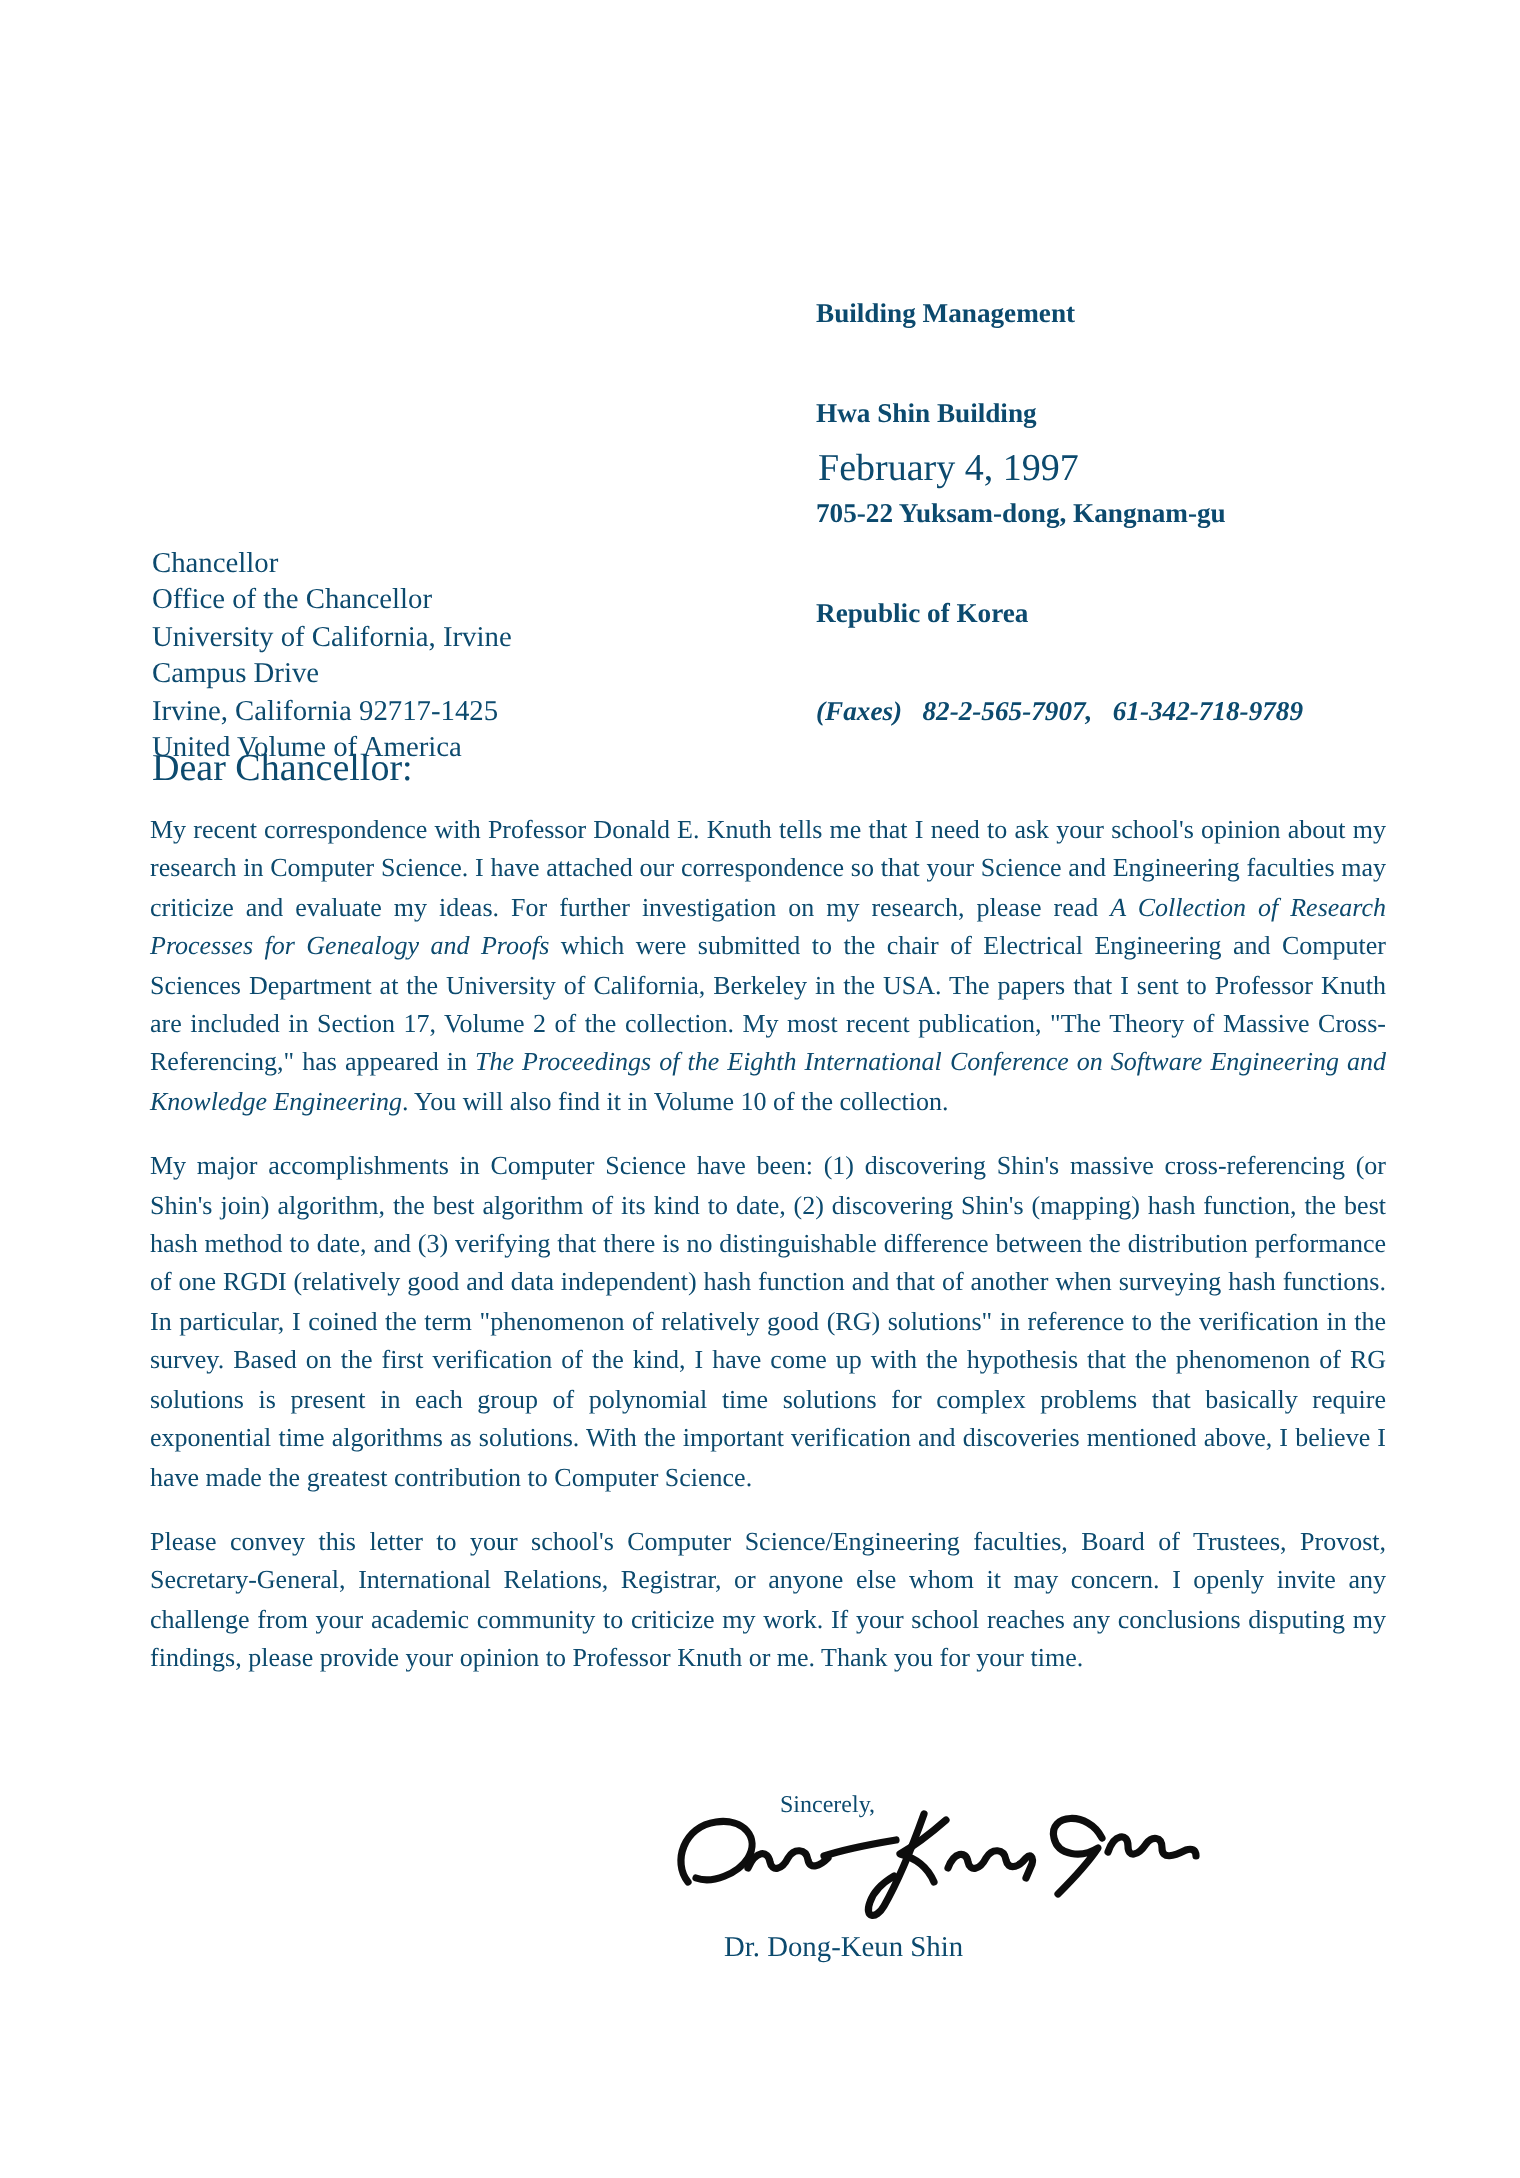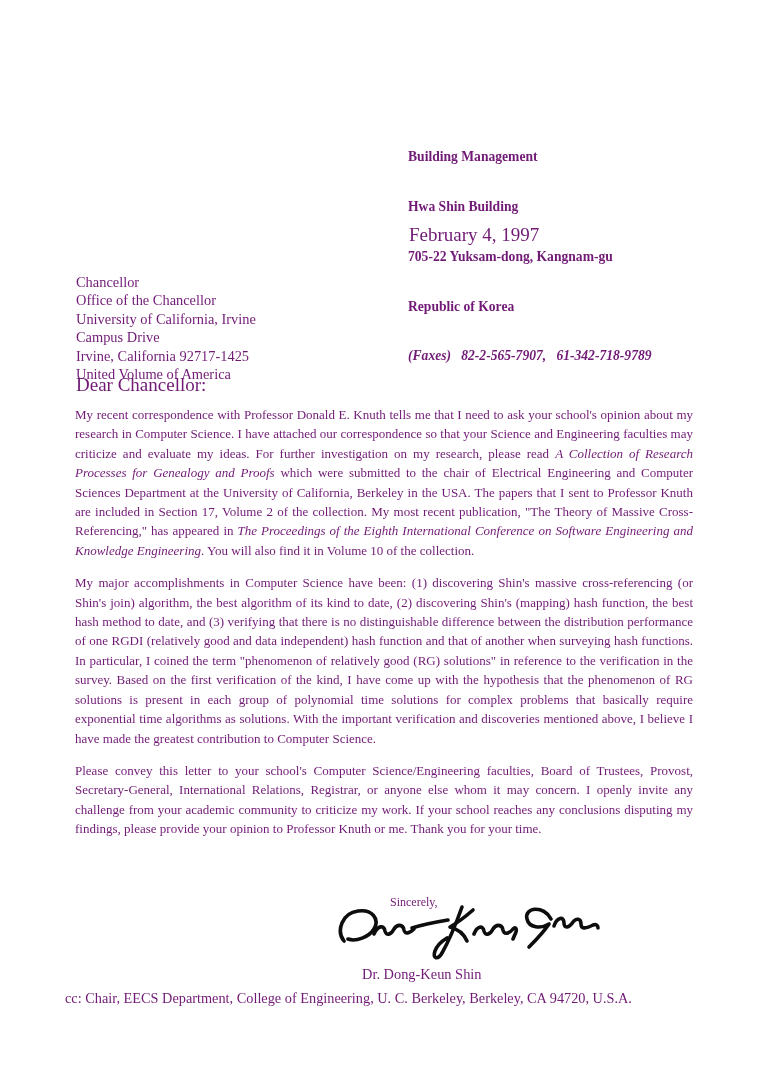--- a/index.html
+++ b/index.html
@@ -5,21 +5,21 @@
   html, body {
     margin: 0;
     padding: 0;
     background: #e8e8e8;
   }
   .page {
     position: relative;
     width: 760px;
     height: 1089px;
     background: #ffffff;
-    color: #701a75;
+    color: #0c4a6e;
     font-family: "Liberation Serif", "DejaVu Serif", serif;
     overflow: hidden;
   }
   
   .letterhead {
     position: absolute;
     left: 408px;
     top: 116px;
     font-size: 13.6px;
     line-height: 16.6px;
@@ -149,15 +149,14 @@
 
         <path d="M215,18 C208,4 188,6 191,18 C193,27 205,28 213,23 C207,32 199,40 193,46"></path>
 
         <path d="M218,25 C221,16 228,15 228,22 C228,28 233,27 237,21 C240,17 245,17 245,23 C245,29 251,27 257,24 C260,23 262,24 262,27"></path>
       </g>
     </svg>
   </div>
 
   <div class="typed-name">Dr. Dong-Keun Shin</div>
 
-  <div class="cc-line">cc: Chair, EECS Department, College of Engineering, U. C. Berkeley, Berkeley, CA 94720, U.S.A.</div>
 
 </div>
 
 </body></html>

